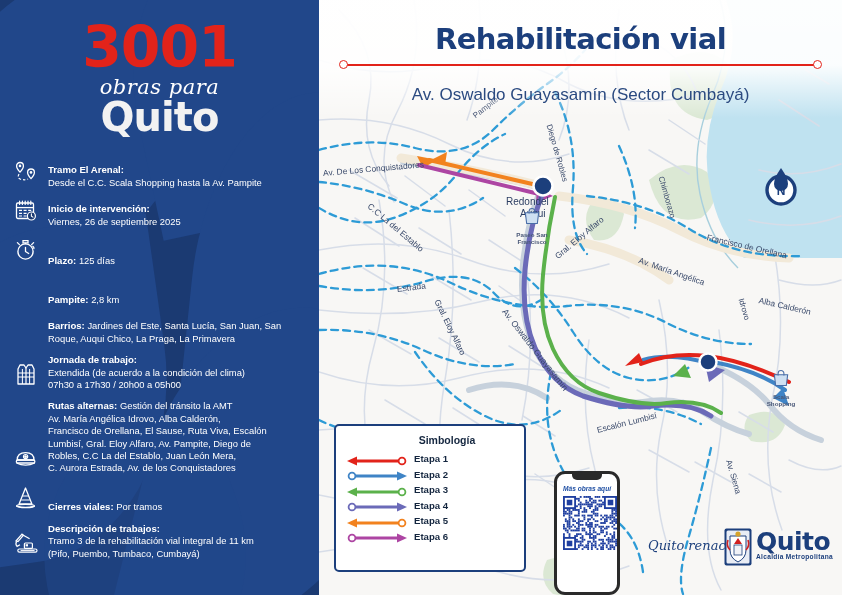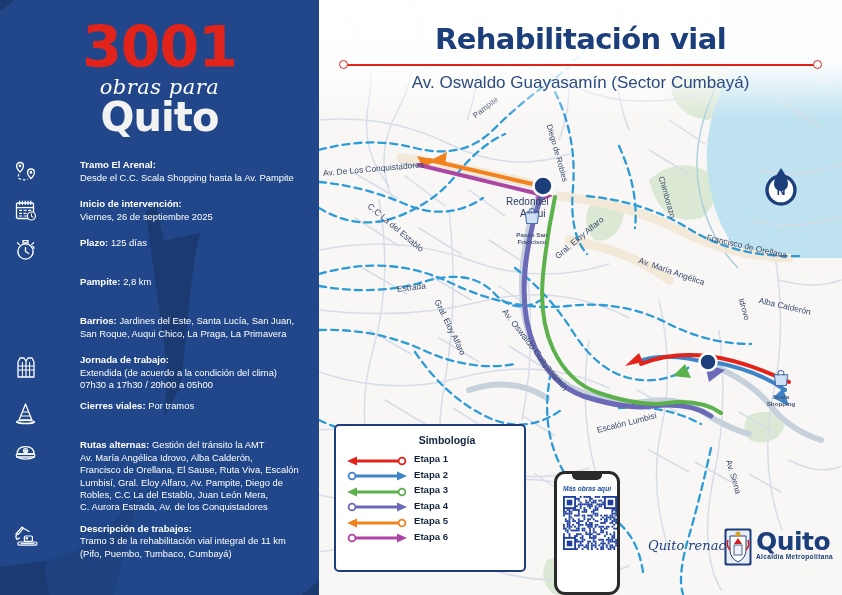--- a/index.html
+++ b/index.html
@@ -33,21 +33,21 @@
   .logo-obras {
     font-size:21px; color:#ffffff; font-style:italic;
     font-family:"DejaVu Serif", serif; margin-top:1px; letter-spacing:0.5px;
   }
   .logo-quito {
     font-size:40px; font-weight:bold; color:#f2f2f2; line-height:1;
     font-family:"DejaVu Sans", sans-serif; margin-top:-2px; letter-spacing:-1px;
   }
 
   .info-list { margin-top:22px; padding:0 12px 0 10px; }
-  .info-row { display:flex; align-items:flex-start; margin-bottom:9px;gap:32px; }
+  .info-row { display:flex; align-items:flex-end; margin-bottom:9px; }
   .info-icon {
     width:32px; min-width:32px; height:30px; margin-right:6px;
     display:flex; align-items:flex-start; justify-content:center; padding-top:1px;
   }
   .info-icon svg { display:block; }
   .info-text {
     color:#ffffff; font-size:9.4px; line-height:12.4px;
     font-family:"Liberation Sans", sans-serif;
   }
   .info-text b { font-weight:bold; font-size:9.6px; }
@@ -74,21 +74,21 @@
   .hdr-rule .ln {
     position:absolute; left:24px; right:24px; top:5px; height:1.6px; background:#e2231a;
   }
   .hdr-rule .dot {
     position:absolute; top:1px; width:9px; height:9px; border-radius:50%;
     border:1.6px solid #e2231a; background:#ffffff;
   }
   .hdr-rule .dot.l { left:20px; }
   .hdr-rule .dot.r { right:20px; }
   .hdr-sub {
-    font-size:17px; color:#2b4a80; margin-top:2px;
+    font-size:17px; color:#2b4a80; margin-top:14px;
     font-family:"Liberation Sans", sans-serif;
   }
 
   
   .mlabel {
     position:absolute; color:#3a4a6b; font-size:8px; z-index:12;
     font-family:"Liberation Sans", sans-serif; white-space:nowrap;
   }
   .mlabel.big { font-size:10.5px; color:#2c3e63;padding-left:24px; }
   .mlabel.poi { font-size:6.2px; color:#4a5878; font-weight:bold; text-align:center; white-space:normal; }
@@ -227,48 +227,48 @@
             <div class="info-icon">
               <svg width="24" height="26" viewBox="0 0 24 26">
                 <path d="M6,3 h4 l2,3 l2,-3 h4 l2,4 v15 h-16 v-15z" fill="none" stroke="#fff" stroke-width="1.3" stroke-linejoin="round"></path>
                 <path d="M12,6 v16" stroke="#fff" stroke-width="1.2"></path>
                 <path d="M4,11 h16 M4,15 h16" stroke="#fff" stroke-width="1.1"></path>
                 <path d="M8.4,7 v15 M15.6,7 v15" stroke="#fff" stroke-width="1"></path>
               </svg>
             </div>
             <div class="info-text"><b style="display: block;">Jornada de trabajo:</b><span style="white-space: pre-line;">Extendida (de acuerdo a la condición del clima)
 07h30 a 17h30 / 20h00 a 05h00</span></div>
-          </div>
-          <div class="info-row">
-            <div class="info-icon">
-              <svg width="24" height="24" viewBox="0 0 24 24">
-                <path d="M11.5,3 l6.4,16 h-12.8z" fill="none" stroke="#fff" stroke-width="1.3" stroke-linejoin="round"></path>
-                <path d="M8.4,11 h6.2 M7.2,15 h8.6" stroke="#fff" stroke-width="1.2"></path>
-                <path d="M2.8,21.2 q8.7,2.4 17.4,0" fill="none" stroke="#fff" stroke-width="1.4" stroke-linecap="round"></path>
-                <ellipse cx="11.5" cy="21" rx="9" ry="1.7" fill="none" stroke="#fff" stroke-width="1.2"></ellipse>
-              </svg>
-            </div>
-            <div class="info-text"><b>Cierres viales:</b> <span style="white-space: pre-line;">Por tramos</span></div>
           </div>
           <div class="info-row">
             <div class="info-icon">
               <svg width="24" height="24" viewBox="0 0 24 24">
                 <path d="M3.2,14 q0,-7.4 8.4,-7.4 q8.4,0 8.4,7.4z" fill="none" stroke="#fff" stroke-width="1.3"></path>
                 <rect x="2.4" y="14" width="18.4" height="3" rx="1.2" fill="none" stroke="#fff" stroke-width="1.3"></rect>
                 <path d="M2.4,17 q9.2,4.4 18.4,0" fill="none" stroke="#fff" stroke-width="1.3"></path>
                 <circle cx="11.6" cy="10.6" r="2.1" fill="none" stroke="#fff" stroke-width="1.2"></circle>
                 <path d="M11.6,8.7 l0.6,1.4 h1.5 l-1.2,1 l0.5,1.5 l-1.4,-0.9 l-1.4,0.9 l0.5,-1.5 l-1.2,-1 h1.5z" fill="#fff"></path>
               </svg>
             </div>
             <div class="info-text"><b>Rutas alternas:</b> <span style="white-space: pre-line;">Gestión del tránsito la AMT
 Av. María Angélica Idrovo, Alba Calderón,
 Francisco de Orellana, El Sause, Ruta Viva, Escalón
 Lumbisí, Gral. Eloy Alfaro, Av. Pampite, Diego de
 Robles, C.C La del Establo, Juan León Mera,
 C. Aurora Estrada, Av. de los Conquistadores</span></div>
+          </div>
+          <div class="info-row">
+            <div class="info-icon">
+              <svg width="24" height="24" viewBox="0 0 24 24">
+                <path d="M11.5,3 l6.4,16 h-12.8z" fill="none" stroke="#fff" stroke-width="1.3" stroke-linejoin="round"></path>
+                <path d="M8.4,11 h6.2 M7.2,15 h8.6" stroke="#fff" stroke-width="1.2"></path>
+                <path d="M2.8,21.2 q8.7,2.4 17.4,0" fill="none" stroke="#fff" stroke-width="1.4" stroke-linecap="round"></path>
+                <ellipse cx="11.5" cy="21" rx="9" ry="1.7" fill="none" stroke="#fff" stroke-width="1.2"></ellipse>
+              </svg>
+            </div>
+            <div class="info-text"><b>Cierres viales:</b> <span style="white-space: pre-line;">Por tramos</span></div>
           </div>
           <div class="info-row">
             <div class="info-icon">
               <svg width="26" height="24" viewBox="0 0 26 24">
                 <path d="M3,10 l6,-7 l1.4,1.2 l-5.4,6.4z" fill="none" stroke="#fff" stroke-width="1.2"></path>
                 <path d="M9,3.4 l7.6,4.4" stroke="#fff" stroke-width="1.2"></path>
                 <path d="M3.6,10.4 q-1.6,3 0.4,5 l3,-1.6" fill="none" stroke="#fff" stroke-width="1.2"></path>
                 <rect x="11.4" y="12" width="8" height="5.4" rx="1" fill="none" stroke="#fff" stroke-width="1.2"></rect>
                 <path d="M12.6,13.2 h2.4 v2.2 h-2.4z" fill="#fff"></path>
                 <path d="M6.4,18 h16 q1.6,0 1.6,1.6 q0,1.6 -1.6,1.6 h-16 q-1.6,0 -1.6,-1.6 q0,-1.6 1.6,-1.6z" fill="none" stroke="#fff" stroke-width="1.2"></path>

